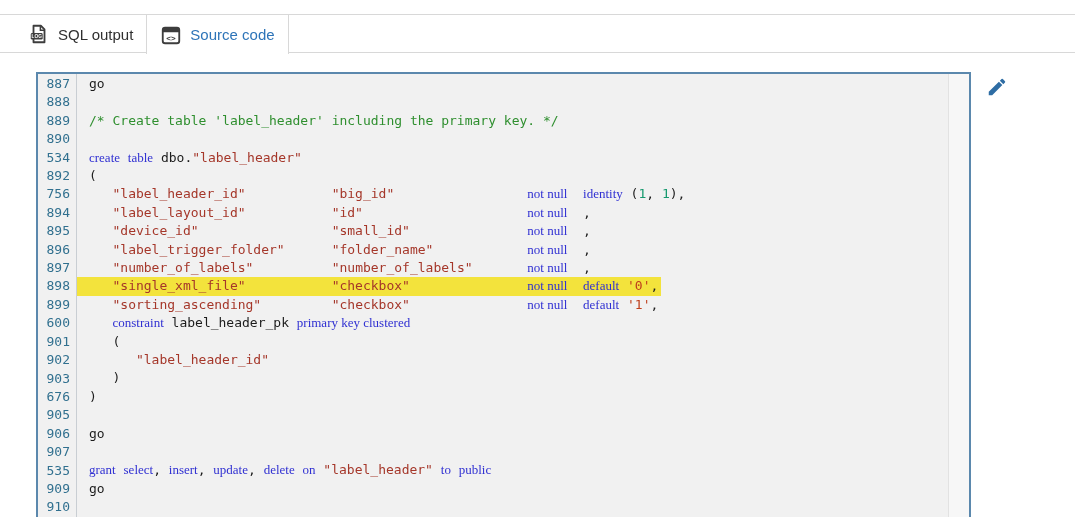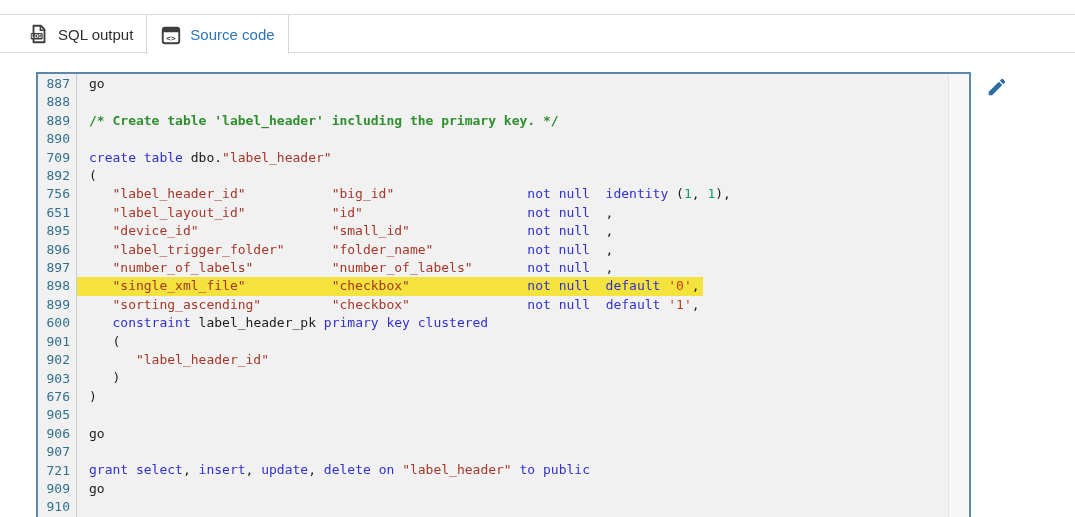--- a/index.html
+++ b/index.html
@@ -26,22 +26,22 @@
           font-family:"DejaVu Sans Mono",monospace;font-size:13px;line-height:18.4px;
           text-align:right;color:var(--line-number,#31708f);}
   .gutter .ln{padding-right:6px;min-height:18.4px;}
   .code{flex:1 1 auto;padding:1px 0 0 12px;font-family:"DejaVu Sans Mono",monospace;
         font-size:13px;line-height:18.4px;white-space:pre;color:var(--code-text,#1c1c1c);}
   .code .cl{min-height:18.4px;}
   .scrollstrip{flex:0 0 20px;background:#f7f7f7;border-left:1px solid #e2e2e2;}
 
   
   .s-pln{color:var(--code-text,#1c1c1c);text-align:right;}
-  .s-kw{color:var(--keyword,#3030d2);}
-  .s-com{color:var(--comment,#2f8f2f);font-weight:bold;}
+  .s-kw{color:var(--keyword,#3030d2);font-family:Liberation Serif, serif;}
+  .s-com{color:var(--comment,#2f8f2f);}
   .s-qid{color:var(--quoted-identifier,#a5372a);}
   .s-str{color:var(--string,#bf3f1c);}
   .s-num{color:var(--number,#15996e);}
   .hl{display:inline-block;background:var(--highlight,#f3e33c);
       box-shadow:-12px 0 0 var(--highlight,#f3e33c);padding-right:3px;}
 
   
   .editbtn{position:absolute;left:986px;top:76px;width:24px;height:24px;cursor:pointer;}
   .editbtn svg{display:block;width:22px;height:22px;}
 </style>
@@ -77,38 +77,38 @@
       <span class="tlabel">Source code</span>
     </div>
   </div>
 
   <div class="codebox">
     <div class="gutter" id="gutter">
         <div class="ln">887</div>
         <div class="ln">888</div>
         <div class="ln">889</div>
         <div class="ln">890</div>
-        <div class="ln">709</div>
+        <div class="ln">534</div>
         <div class="ln">892</div>
         <div class="ln">756</div>
-        <div class="ln">651</div>
+        <div class="ln">894</div>
         <div class="ln">895</div>
         <div class="ln">896</div>
         <div class="ln">897</div>
         <div class="ln">898</div>
         <div class="ln">899</div>
         <div class="ln">600</div>
         <div class="ln">901</div>
         <div class="ln">902</div>
         <div class="ln">903</div>
         <div class="ln">676</div>
         <div class="ln">905</div>
         <div class="ln">906</div>
         <div class="ln">907</div>
-        <div class="ln">721</div>
+        <div class="ln">535</div>
         <div class="ln">909</div>
         <div class="ln">910</div>
       </div>
     <div class="code" id="code"><div class="cl"><span class="s-pln">go</span></div><div class="cl"></div><div class="cl"><span class="s-com">/* Create table 'label_header' including the primary key. */</span></div><div class="cl"></div><div class="cl"><span class="s-kw">create</span><span class="s-pln"> </span><span class="s-kw">table</span><span class="s-pln"> dbo.</span><span class="s-qid">"label_header"</span></div><div class="cl"><span class="s-pln">(</span></div><div class="cl"><span class="s-pln">   </span><span class="s-qid">"label_header_id"</span><span class="s-pln">           </span><span class="s-qid">"big_id"</span><span class="s-pln">                 </span><span class="s-kw">not null</span><span class="s-pln">  </span><span class="s-kw">identity</span><span class="s-pln"> (</span><span class="s-num">1</span><span class="s-pln">, </span><span class="s-num">1</span><span class="s-pln">),</span></div><div class="cl"><span class="s-pln">   </span><span class="s-qid">"label_layout_id"</span><span class="s-pln">           </span><span class="s-qid">"id"</span><span class="s-pln">                     </span><span class="s-kw">not null</span><span class="s-pln">  ,</span></div><div class="cl"><span class="s-pln">   </span><span class="s-qid">"device_id"</span><span class="s-pln">                 </span><span class="s-qid">"small_id"</span><span class="s-pln">               </span><span class="s-kw">not null</span><span class="s-pln">  ,</span></div><div class="cl"><span class="s-pln">   </span><span class="s-qid">"label_trigger_folder"</span><span class="s-pln">      </span><span class="s-qid">"folder_name"</span><span class="s-pln">            </span><span class="s-kw">not null</span><span class="s-pln">  ,</span></div><div class="cl"><span class="s-pln">   </span><span class="s-qid">"number_of_labels"</span><span class="s-pln">          </span><span class="s-qid">"number_of_labels"</span><span class="s-pln">       </span><span class="s-kw">not null</span><span class="s-pln">  ,</span></div><div class="cl"><span class="hl"><span class="s-pln">   </span><span class="s-qid">"single_xml_file"</span><span class="s-pln">           </span><span class="s-qid">"checkbox"</span><span class="s-pln">               </span><span class="s-kw">not null</span><span class="s-pln">  </span><span class="s-kw">default</span><span class="s-pln"> </span><span class="s-str">'0'</span><span class="s-pln">,</span></span></div><div class="cl"><span class="s-pln">   </span><span class="s-qid">"sorting_ascending"</span><span class="s-pln">         </span><span class="s-qid">"checkbox"</span><span class="s-pln">               </span><span class="s-kw">not null</span><span class="s-pln">  </span><span class="s-kw">default</span><span class="s-pln"> </span><span class="s-str">'1'</span><span class="s-pln">,</span></div><div class="cl"><span class="s-pln">   </span><span class="s-kw">constraint</span><span class="s-pln"> label_header_pk </span><span class="s-kw">primary key clustered</span></div><div class="cl"><span class="s-pln">   (</span></div><div class="cl"><span class="s-pln">      </span><span class="s-qid">"label_header_id"</span></div><div class="cl"><span class="s-pln">   )</span></div><div class="cl"><span class="s-pln">)</span></div><div class="cl"></div><div class="cl"><span class="s-pln">go</span></div><div class="cl"></div><div class="cl"><span class="s-kw">grant</span><span class="s-pln"> </span><span class="s-kw">select</span><span class="s-pln">, </span><span class="s-kw">insert</span><span class="s-pln">, </span><span class="s-kw">update</span><span class="s-pln">, </span><span class="s-kw">delete</span><span class="s-pln"> </span><span class="s-kw">on</span><span class="s-pln"> </span><span class="s-qid">"label_header"</span><span class="s-pln"> </span><span class="s-kw">to</span><span class="s-pln"> </span><span class="s-kw">public</span></div><div class="cl"><span class="s-pln">go</span></div><div class="cl"></div></div>
     <div class="scrollstrip"></div>
   </div>
 
   <div class="editbtn" title="">
     <svg viewBox="0 0 24 24">
       <path fill="#2e6da4" d="M3 17.25V21h3.75L17.81 9.94l-3.75-3.75L3 17.25zM20.71 7.04c.39-.39.39-1.02 0-1.41l-2.34-2.34a.9959.9959 0 0 0-1.41 0l-1.83 1.83 3.75 3.75 1.83-1.83z"></path>

